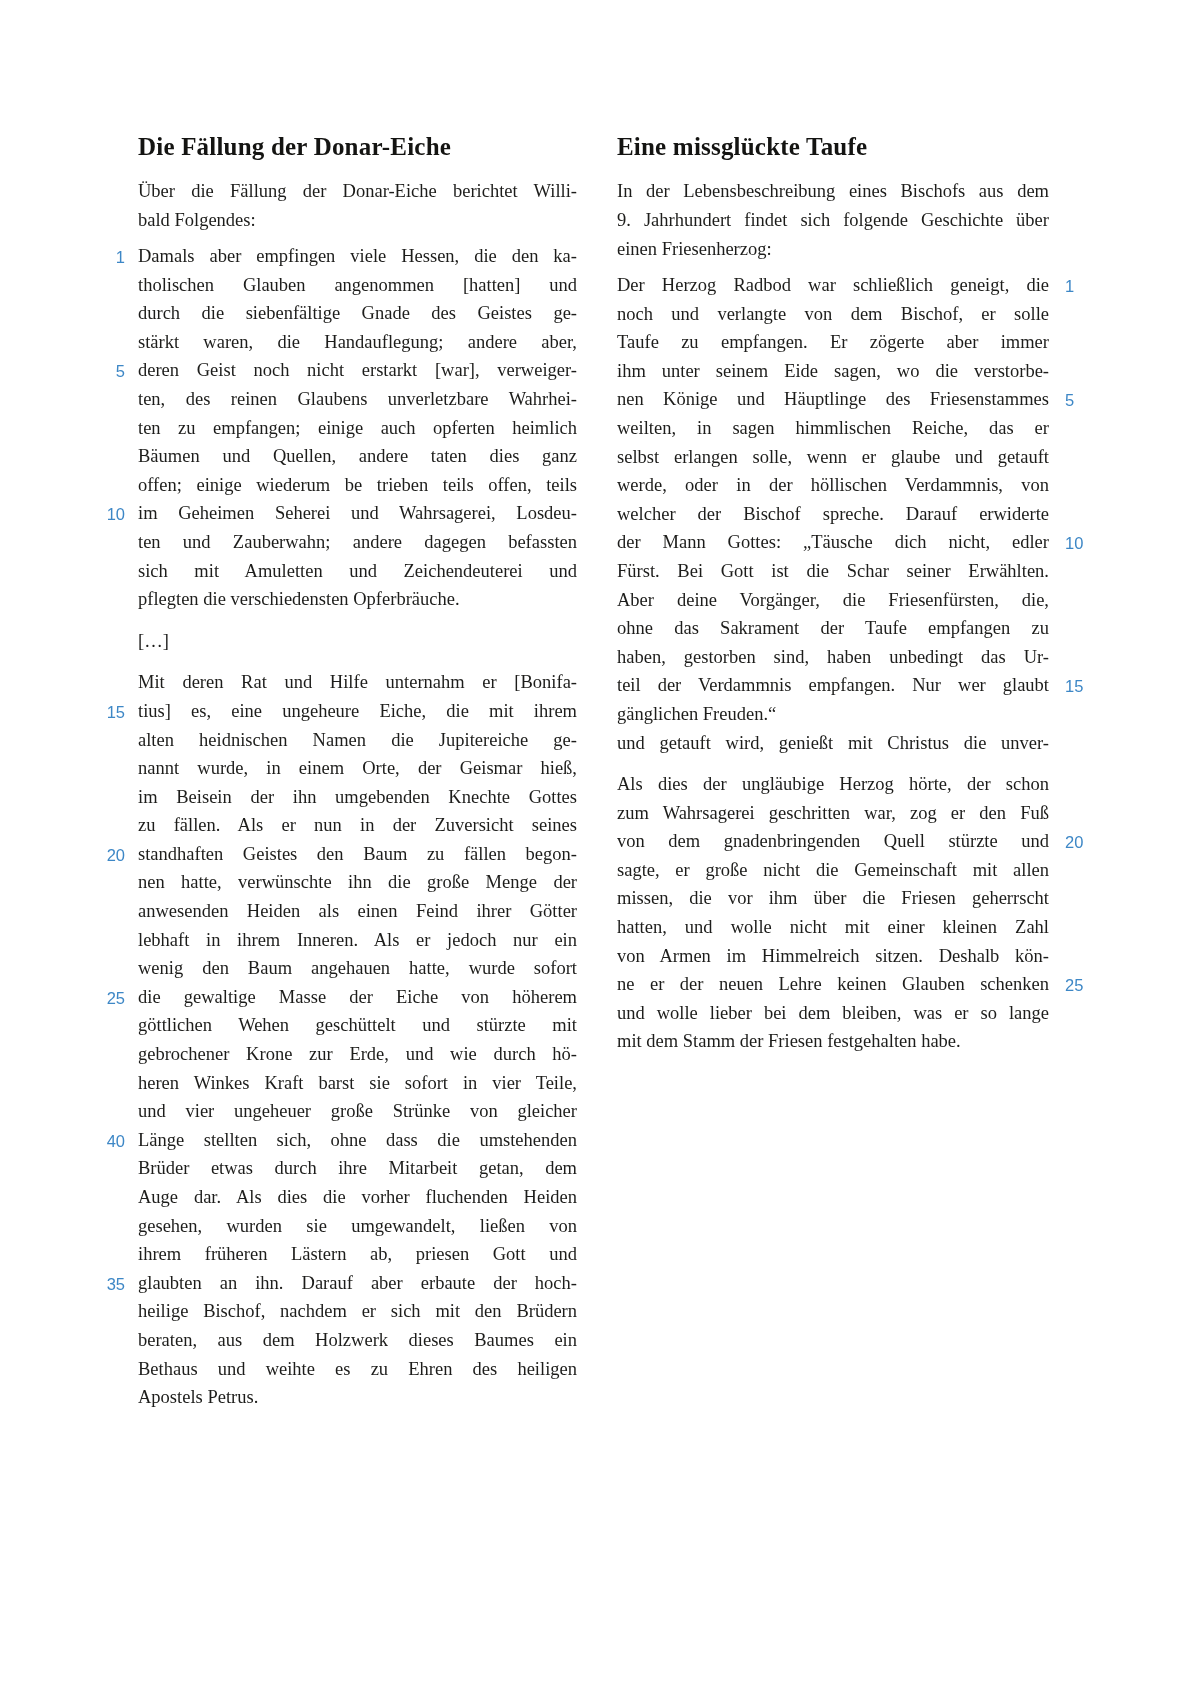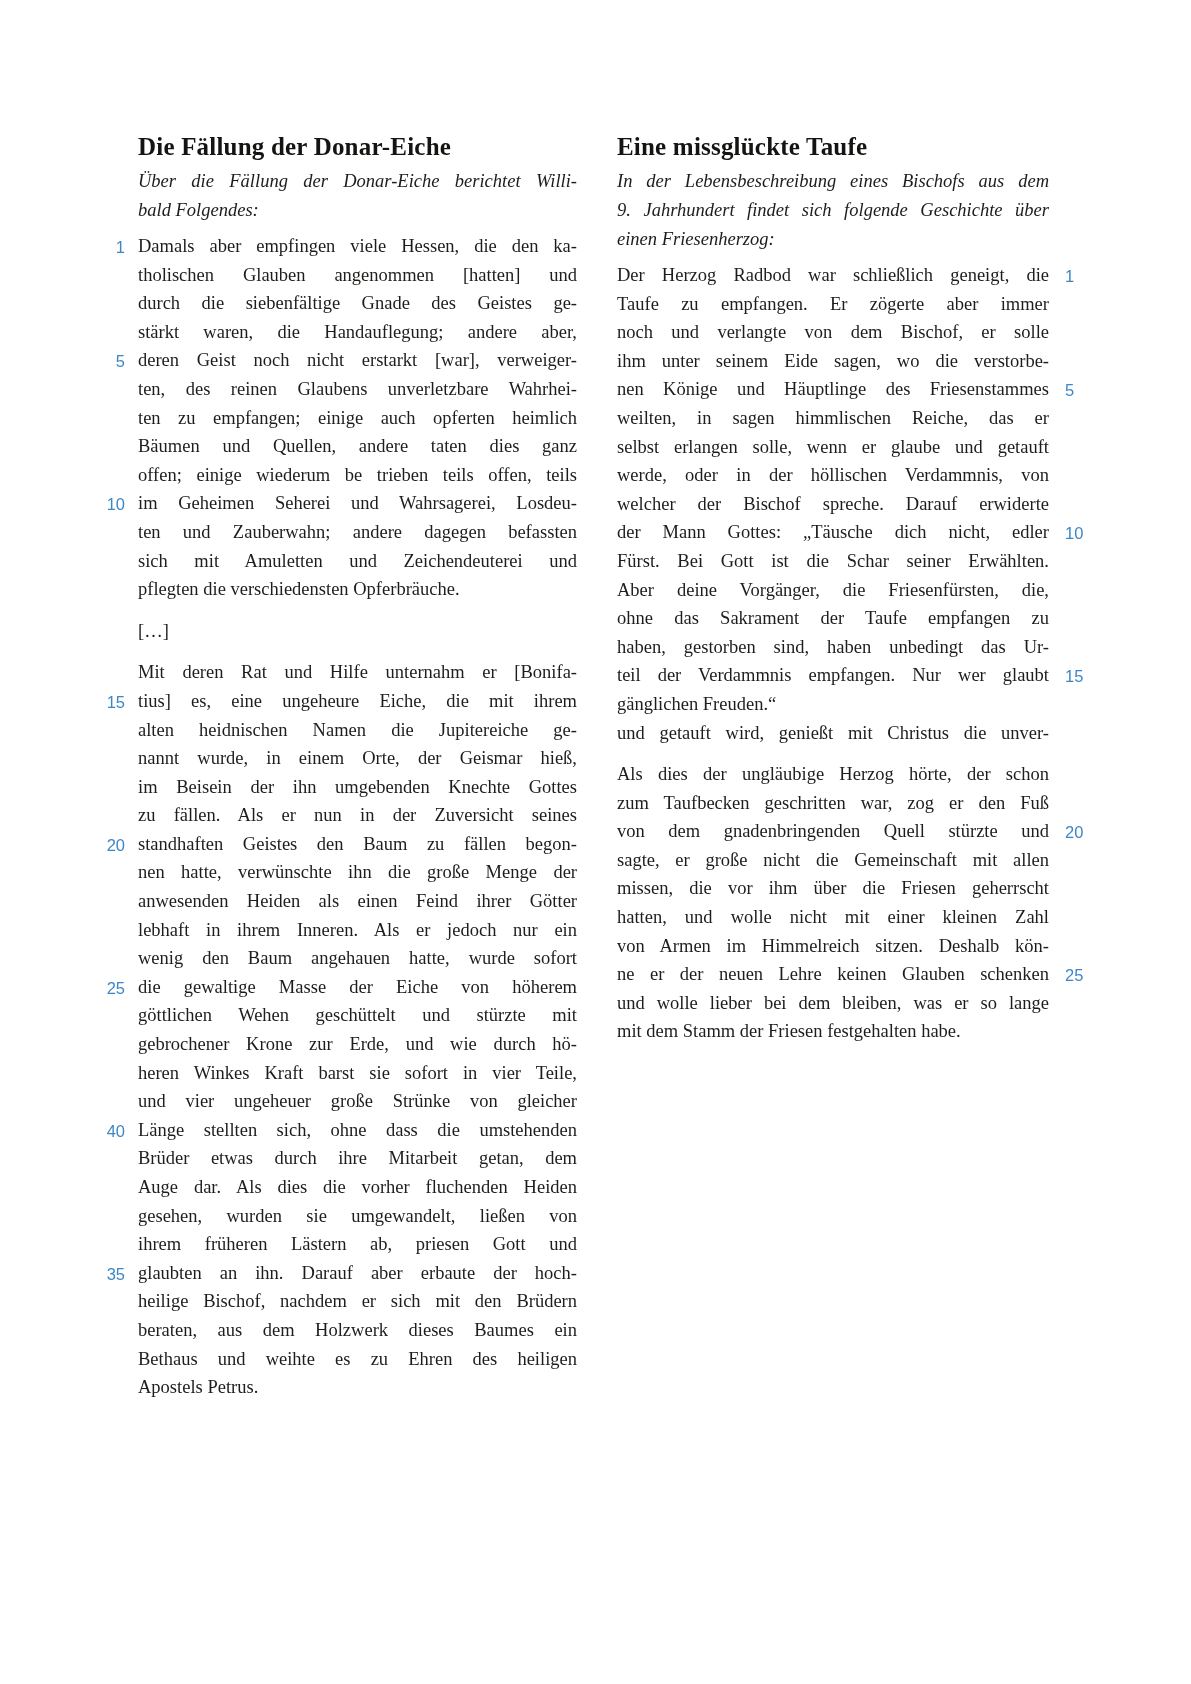--- a/index.html
+++ b/index.html
@@ -24,22 +24,21 @@
   .column-right { left: 617px; width: 432px; }
 
   .section-title {
     font-weight: bold;
     font-size: 25px;
     line-height: 33px;
     color: #141412;
     letter-spacing: 0.2px;
   }
   .intro {
-    margin-top: 4px;
-    font-style: italic;
+    margin-top: 14px;
     font-size: 19px;
   }
   .intro .line { line-height: 29px; }
 
   .block { margin-top: 13px; }
   .block.first { margin-top: 7px; }
 
   .line {
     position: relative;
     font-size: 18.5px;
@@ -123,40 +122,40 @@
     </div>
   <div class="column column-right">
       <div class="section-title">Eine missglückte Taufe</div>
       <div class="intro">
         <div class="line just"><span class="linetext">In der Lebensbeschreibung eines Bischofs aus dem</span></div>
         <div class="line just"><span class="linetext">9. Jahrhundert findet sich folgende Geschichte über</span></div>
         <div class="line"><span class="linetext">einen Friesenherzog:</span></div>
       </div>
       <div class="block first">
         <div class="line just"><span class="lineno">1</span><span class="linetext">Der Herzog Radbod war schließlich geneigt, die</span></div>
+        <div class="line just"><span class="linetext">noch und verlangte von dem Bischof, er solle</span></div>
         <div class="line just"><span class="linetext">Taufe zu empfangen. Er zögerte aber immer</span></div>
-        <div class="line just"><span class="linetext">noch und verlangte von dem Bischof, er solle</span></div>
         <div class="line just"><span class="linetext">ihm unter seinem Eide sagen, wo die verstorbe-</span></div>
         <div class="line just"><span class="lineno">5</span><span class="linetext">nen Könige und Häuptlinge des Friesenstammes</span></div>
         <div class="line just"><span class="linetext">weilten, in sagen himmlischen Reiche, das er</span></div>
         <div class="line just"><span class="linetext">selbst erlangen solle, wenn er glaube und getauft</span></div>
         <div class="line just"><span class="linetext">werde, oder in der höllischen Verdammnis, von</span></div>
         <div class="line just"><span class="linetext">welcher der Bischof spreche. Darauf erwiderte</span></div>
         <div class="line just"><span class="lineno">10</span><span class="linetext">der Mann Gottes: „Täusche dich nicht, edler</span></div>
         <div class="line just"><span class="linetext">Fürst. Bei Gott ist die Schar seiner Erwählten.</span></div>
         <div class="line just"><span class="linetext">Aber deine Vorgänger, die Friesenfürsten, die,</span></div>
         <div class="line just"><span class="linetext">ohne das Sakrament der Taufe empfangen zu</span></div>
         <div class="line just"><span class="linetext">haben, gestorben sind, haben unbedingt das Ur-</span></div>
         <div class="line just"><span class="lineno">15</span><span class="linetext">teil der Verdammnis empfangen. Nur wer glaubt</span></div>
         <div class="line"><span class="linetext">gänglichen Freuden.“</span></div>
         <div class="line just"><span class="linetext">und getauft wird, genießt mit Christus die unver-</span></div>
       </div>
       <div class="block">
         <div class="line just"><span class="linetext">Als dies der ungläubige Herzog hörte, der schon</span></div>
-        <div class="line just"><span class="linetext">zum Taufbecken geschritten war, zog er den Fuß</span></div>
+        <div class="line just"><span class="linetext">zum Wahrsagerei geschritten war, zog er den Fuß</span></div>
         <div class="line just"><span class="lineno">20</span><span class="linetext">von dem gnadenbringenden Quell stürzte und</span></div>
         <div class="line just"><span class="linetext">sagte, er große nicht die Gemeinschaft mit allen</span></div>
         <div class="line just"><span class="linetext">missen, die vor ihm über die Friesen geherrscht</span></div>
         <div class="line just"><span class="linetext">hatten, und wolle nicht mit einer kleinen Zahl</span></div>
         <div class="line just"><span class="linetext">von Armen im Himmelreich sitzen. Deshalb kön-</span></div>
         <div class="line just"><span class="lineno">25</span><span class="linetext">ne er der neuen Lehre keinen Glauben schenken</span></div>
         <div class="line just"><span class="linetext">und wolle lieber bei dem bleiben, was er so lange</span></div>
         <div class="line"><span class="linetext">mit dem Stamm der Friesen festgehalten habe.</span></div>
       </div>
     </div>

